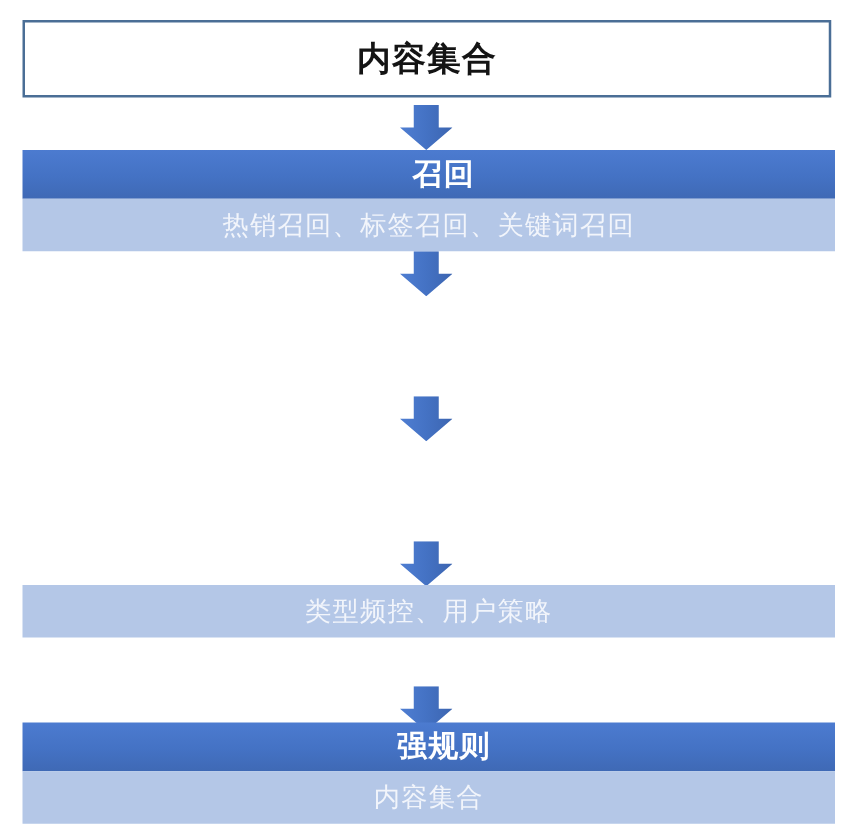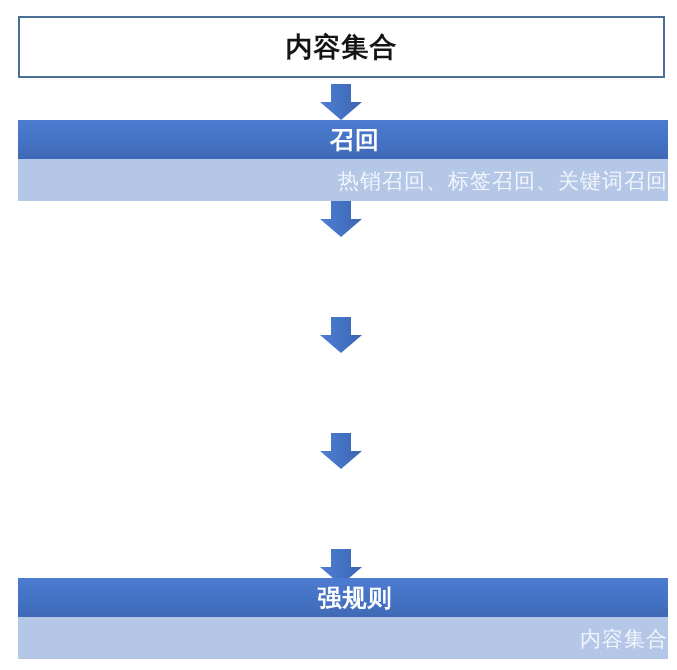--- a/index.html
+++ b/index.html
@@ -62,21 +62,21 @@
     font-weight: bold;
     color: #ffffff;
     letter-spacing: 1px;
     line-height: 1;
   }
   .stage-sub-band {
     height: 42px;
     background: #b4c7e7;
     display: flex;
     align-items: center;
-    justify-content: flex-end;
+    justify-content: center;
   }
   .stage-sub {
     font-size: 21px;
     color: #f2f5fb;
     letter-spacing: 1px;
     line-height: 1;
   }
 
   
   .arrow {
@@ -136,20 +136,23 @@
   </div>
 
 
   <div class="arrow" style="top:433px;">
     <svg viewBox="0 0 42 36" xmlns="http://www.w3.org/2000/svg" aria-hidden="true">
       <polygon points="11,0 31,0 31,18 42,18 21,36 0,18 11,18" fill="url(#ag1)"></polygon>
     </svg>
   </div>
 
   <div class="stage" style="top:468px;">
+    <div class="stage-sub-band">
+      <span class="stage-sub">类型频控、用户策略</span>
+    </div>
   </div>
 
   <div class="arrow" style="top:549px;">
     <svg viewBox="0 0 42 36" xmlns="http://www.w3.org/2000/svg" aria-hidden="true">
       <polygon points="11,0 31,0 31,18 42,18 21,36 0,18 11,18" fill="url(#ag1)"></polygon>
     </svg>
   </div>
 
   <div class="stage" style="top:578px;">
     <div class="stage-title-band">

